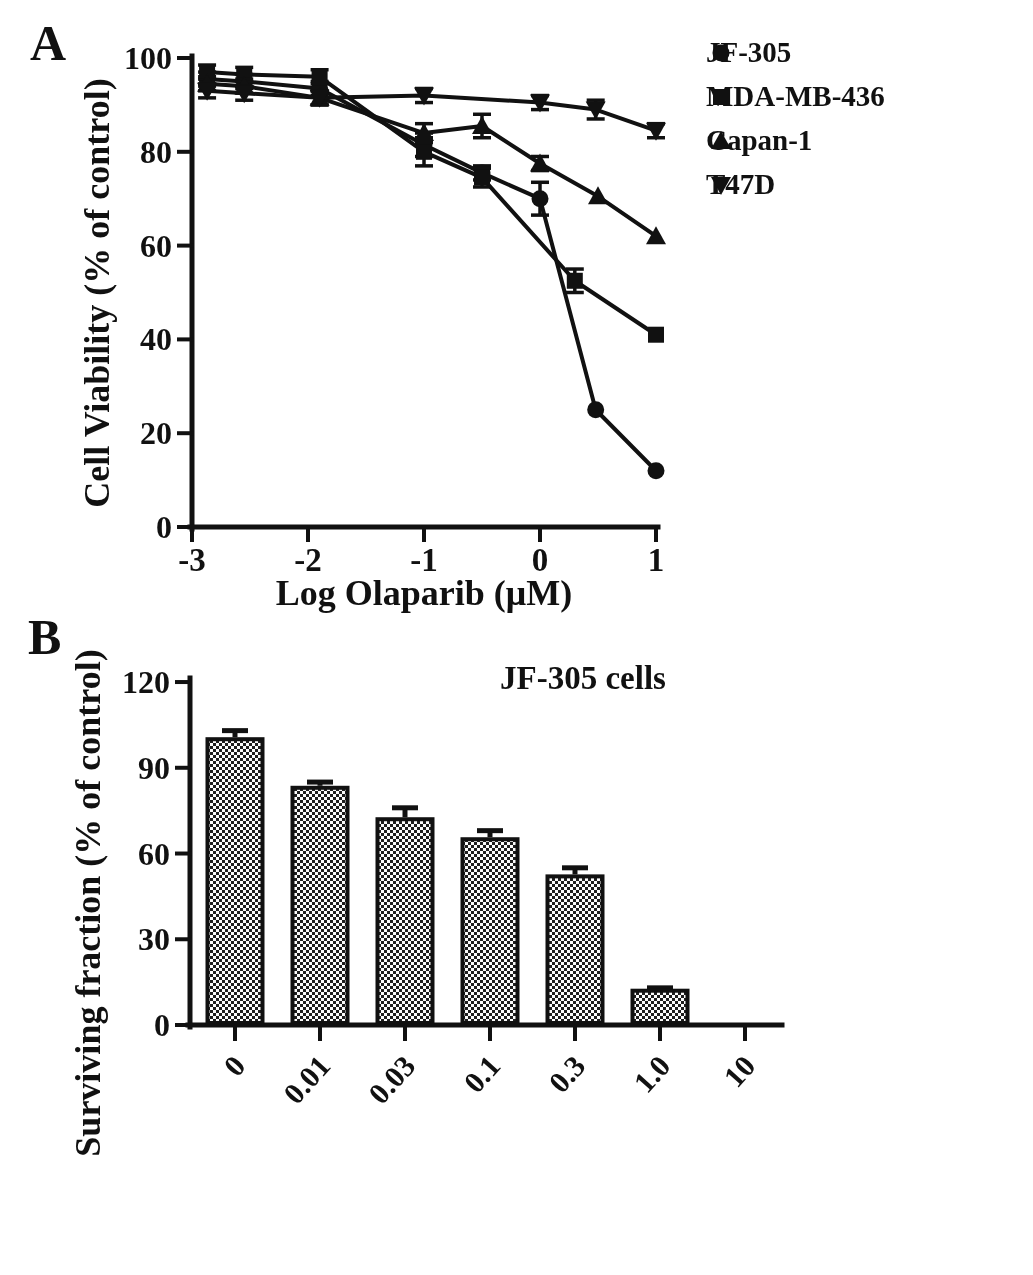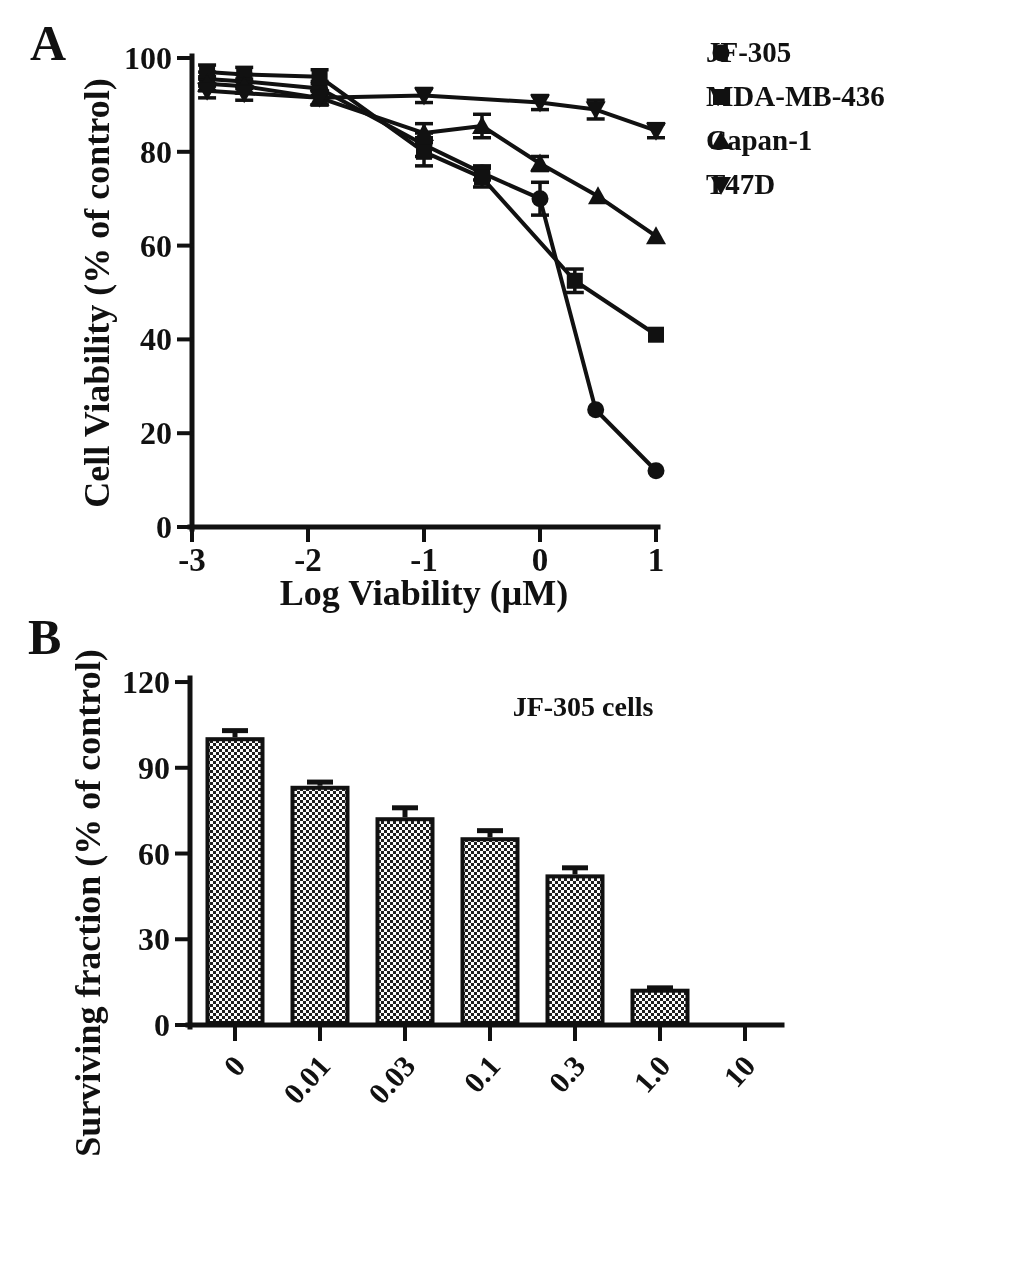--- a/index.html
+++ b/index.html
@@ -215,21 +215,21 @@
           <line x1="656" y1="123.66" x2="656" y2="137.73"></line>
           <line x1="647" y1="123.66" x2="665" y2="123.66"></line>
           <line x1="647" y1="137.73" x2="665" y2="137.73"></line>
         </g>
         <path d="M 656 140.695 L 666 122.695 L 646 122.695 Z" fill="#111111"></path>
       </g>
     </svg>
 
   <div class="axis-title rot" style="left:97px;top:293px;font-size:36px;">Cell Viability (% of control)</div>
 
-  <div class="axis-title ctr" style="left:424px;top:572px;font-size:36px;">Log Viability (μM)</div>
+  <div class="axis-title ctr" style="left:424px;top:572px;font-size:36px;">Log Olaparib (μM)</div>
 
   <div class="legend">
       <div class="legend-row">
         <svg width="30" height="30">
           <circle cx="15" cy="16" r="8.5" fill="#111111"></circle>
         </svg>
         <span class="legend-label">JF-305</span>
       </div>
       <div class="legend-row">
         <svg width="30" height="30">
@@ -318,18 +318,18 @@
         </g>
         <rect x="547.5" y="256.384" width="55" height="146.61599999999999" fill="url(#checker)" stroke="#111111" stroke-width="4"></rect>
         <g stroke="#111111" stroke-width="5">
           <line x1="660" y1="368.704" x2="660" y2="367.846"></line>
           <line x1="647" y1="367.846" x2="673" y2="367.846"></line>
         </g>
         <rect x="632.5" y="370.704" width="55" height="32.29599999999999" fill="url(#checker)" stroke="#111111" stroke-width="4"></rect>
       </g>
     </svg>
 
-  <div class="axis-title ctr" style="left:583px;top:691px;font-size:28px;text-align:right;">JF-305 cells</div>
+  <div class="axis-title ctr" style="left:583px;top:660px;font-size:33px;text-align:right;">JF-305 cells</div>
 
   <div class="axis-title rot" style="left:88px;top:903px;font-size:36px;">Surviving fraction (% of control)</div>
 
 
 </div>
 
 </body></html>

